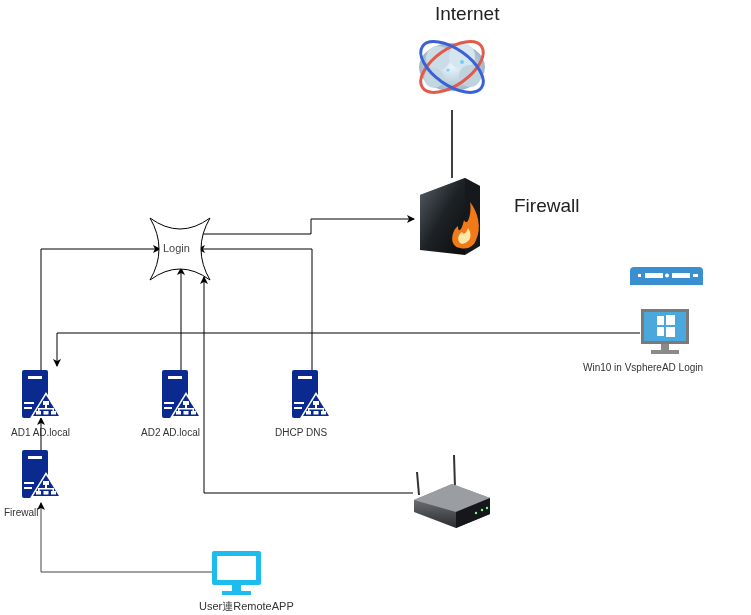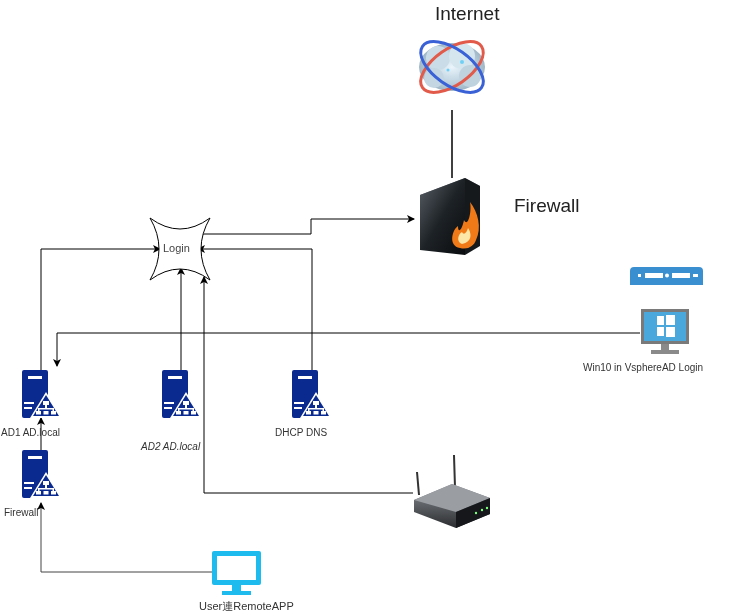--- a/index.html
+++ b/index.html
@@ -185,17 +185,17 @@
     <rect x="217" y="556" width="39" height="24" fill="#fff"></rect>
     <rect x="232" y="585" width="9" height="6" fill="#1ebbee"></rect>
     <rect x="222" y="591" width="29" height="4" fill="#1ebbee"></rect>
   </g>
 </svg>
 
 <div class="lbl big" style="left:415px; top:3px;">Internet</div>
 <div class="lbl big" style="left:494px; top:195px;text-align:center;">Firewall</div>
 <div class="lbl" style="left:163px; top:242px; font-size:11px; color:#444;">Login</div>
 <div class="lbl" style="left:583px; top:362px;">Win10 in VsphereAD Login</div>
-<div class="lbl" style="left:1px; top:427px;">AD1 AD.local</div>
-<div class="lbl" style="left:141px; top:441px;font-style:italic;">AD2 AD.local</div>
+<div class="lbl" style="left:1px; top:427px;padding-left:10px;">AD1 AD.local</div>
+<div class="lbl" style="left:141px; top:427px;">AD2 AD.local</div>
 <div class="lbl" style="left:275px; top:427px;">DHCP DNS</div>
 <div class="lbl" style="left:4px; top:507px;">Firewall</div>
 <div class="lbl" style="left:199px; top:599px; font-size:11px;">User連RemoteAPP</div>
 
 </body></html>

